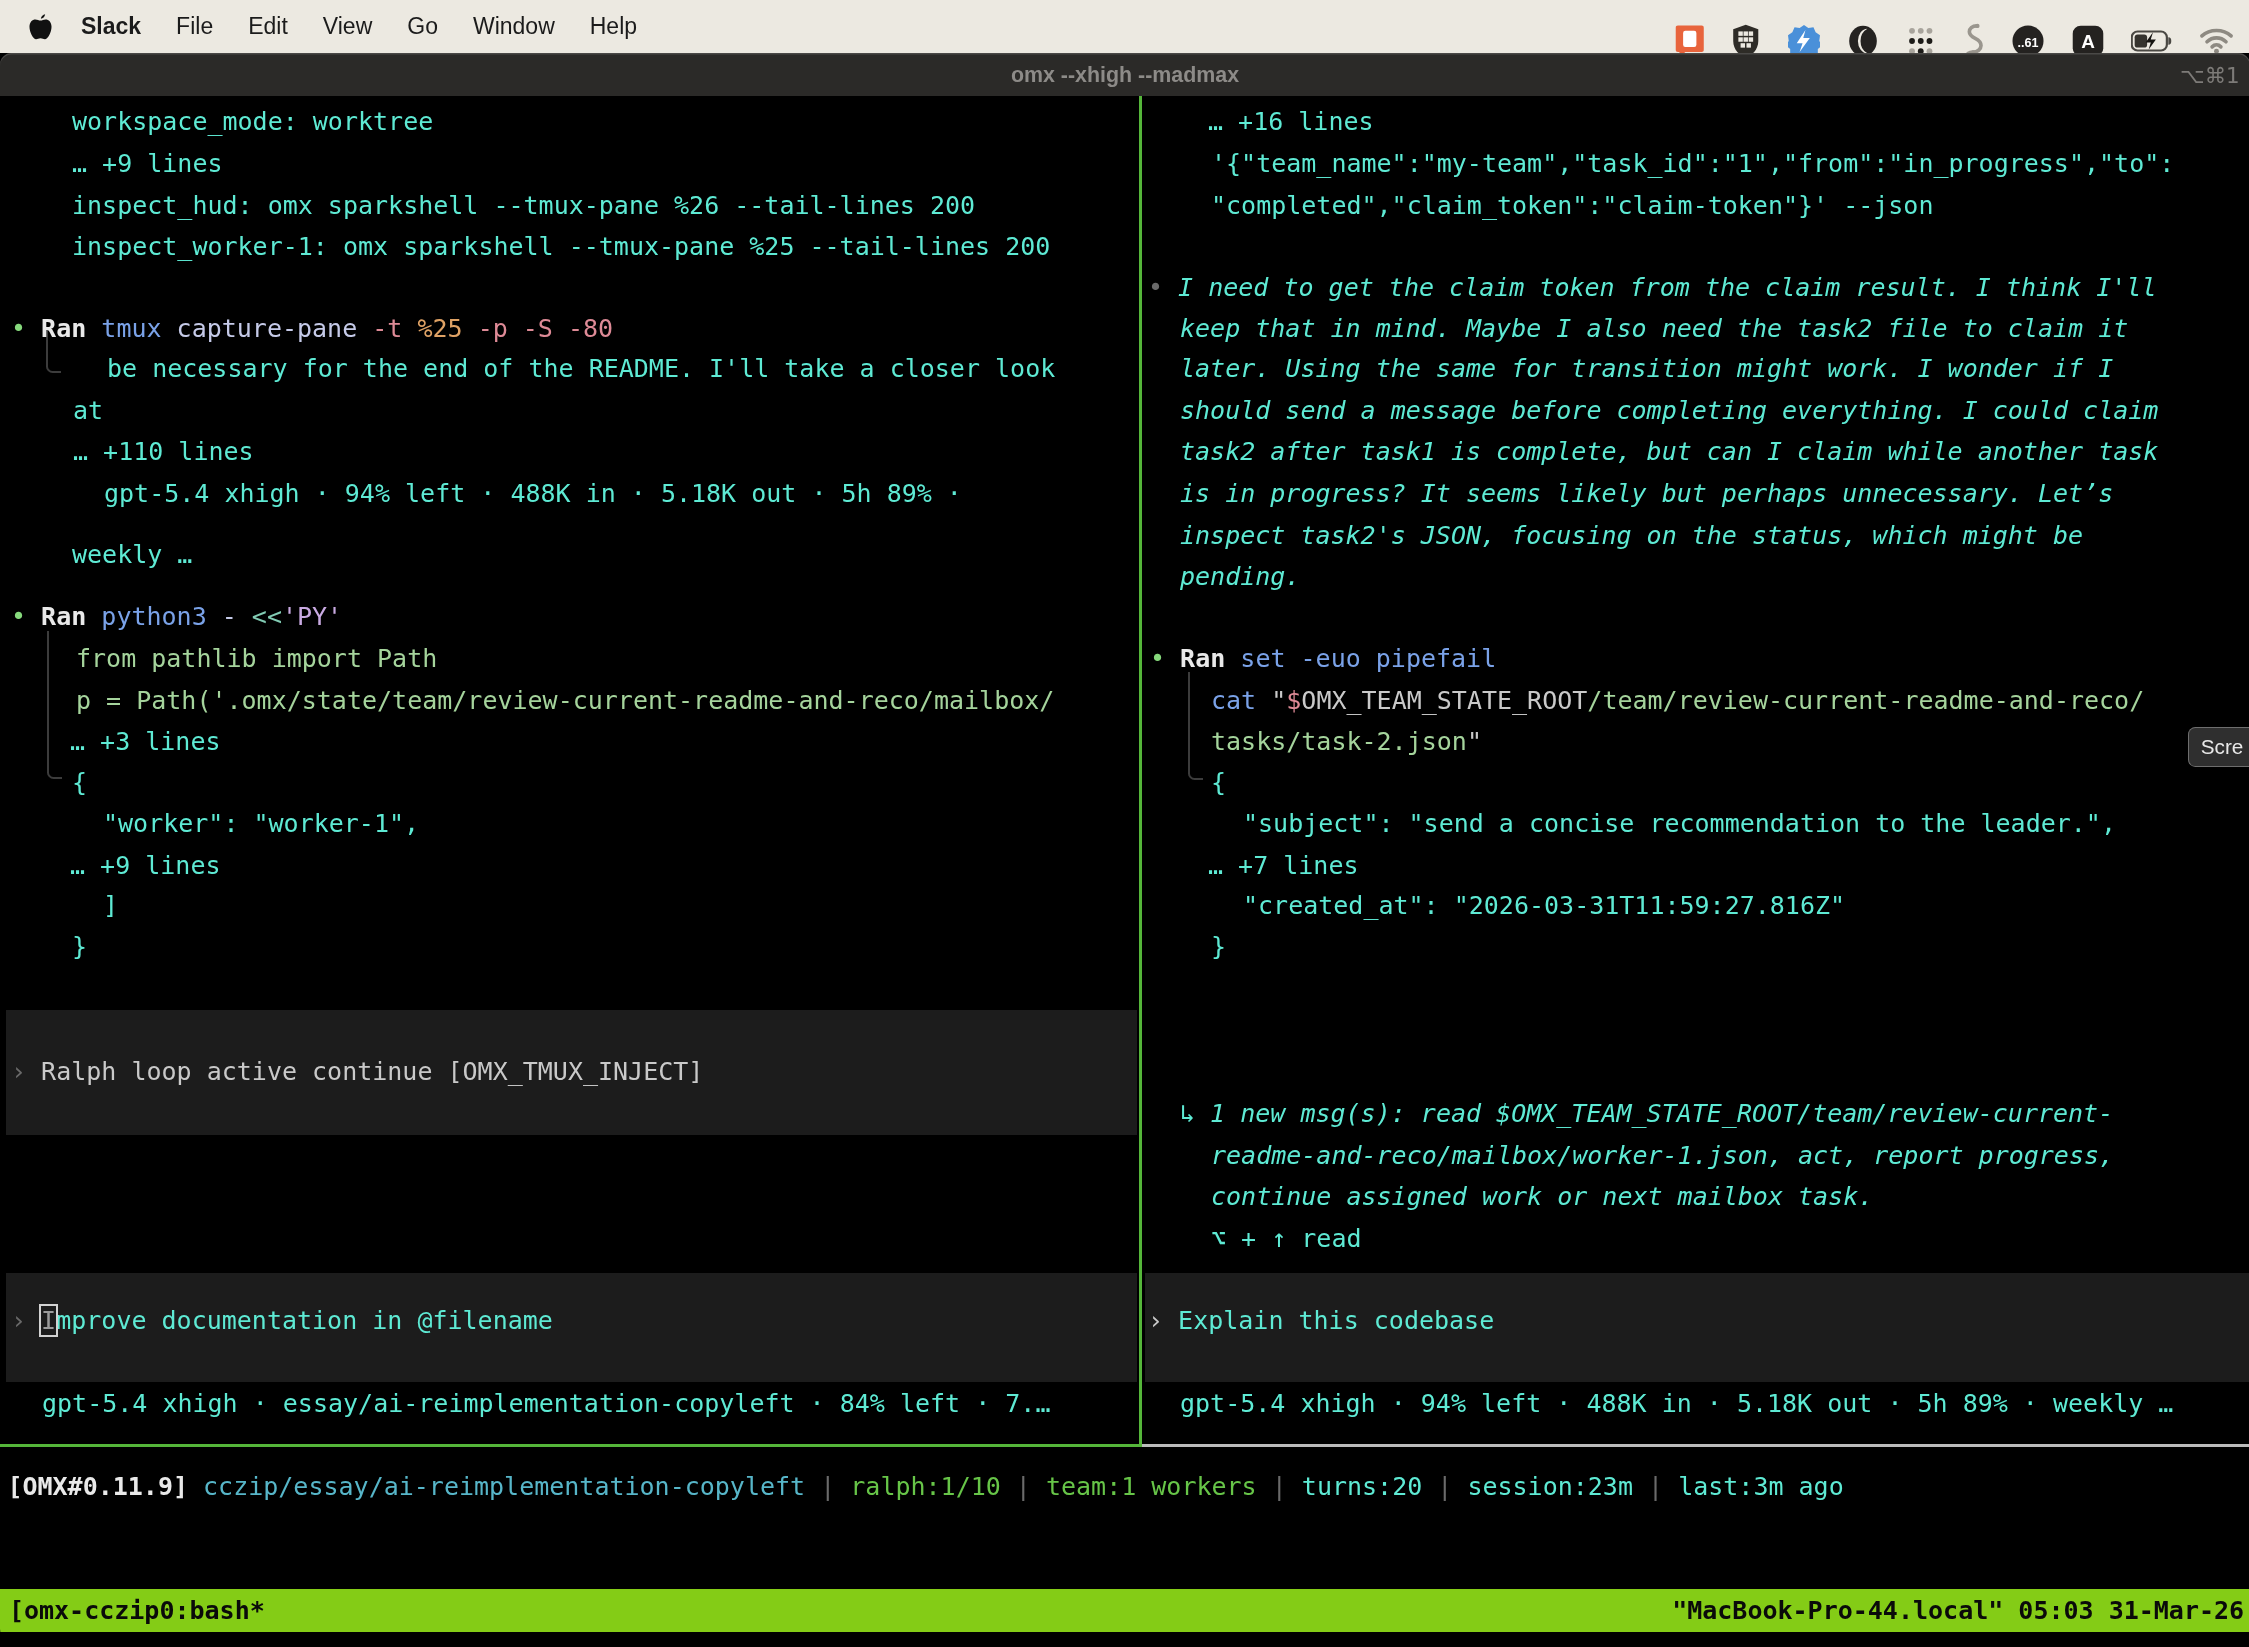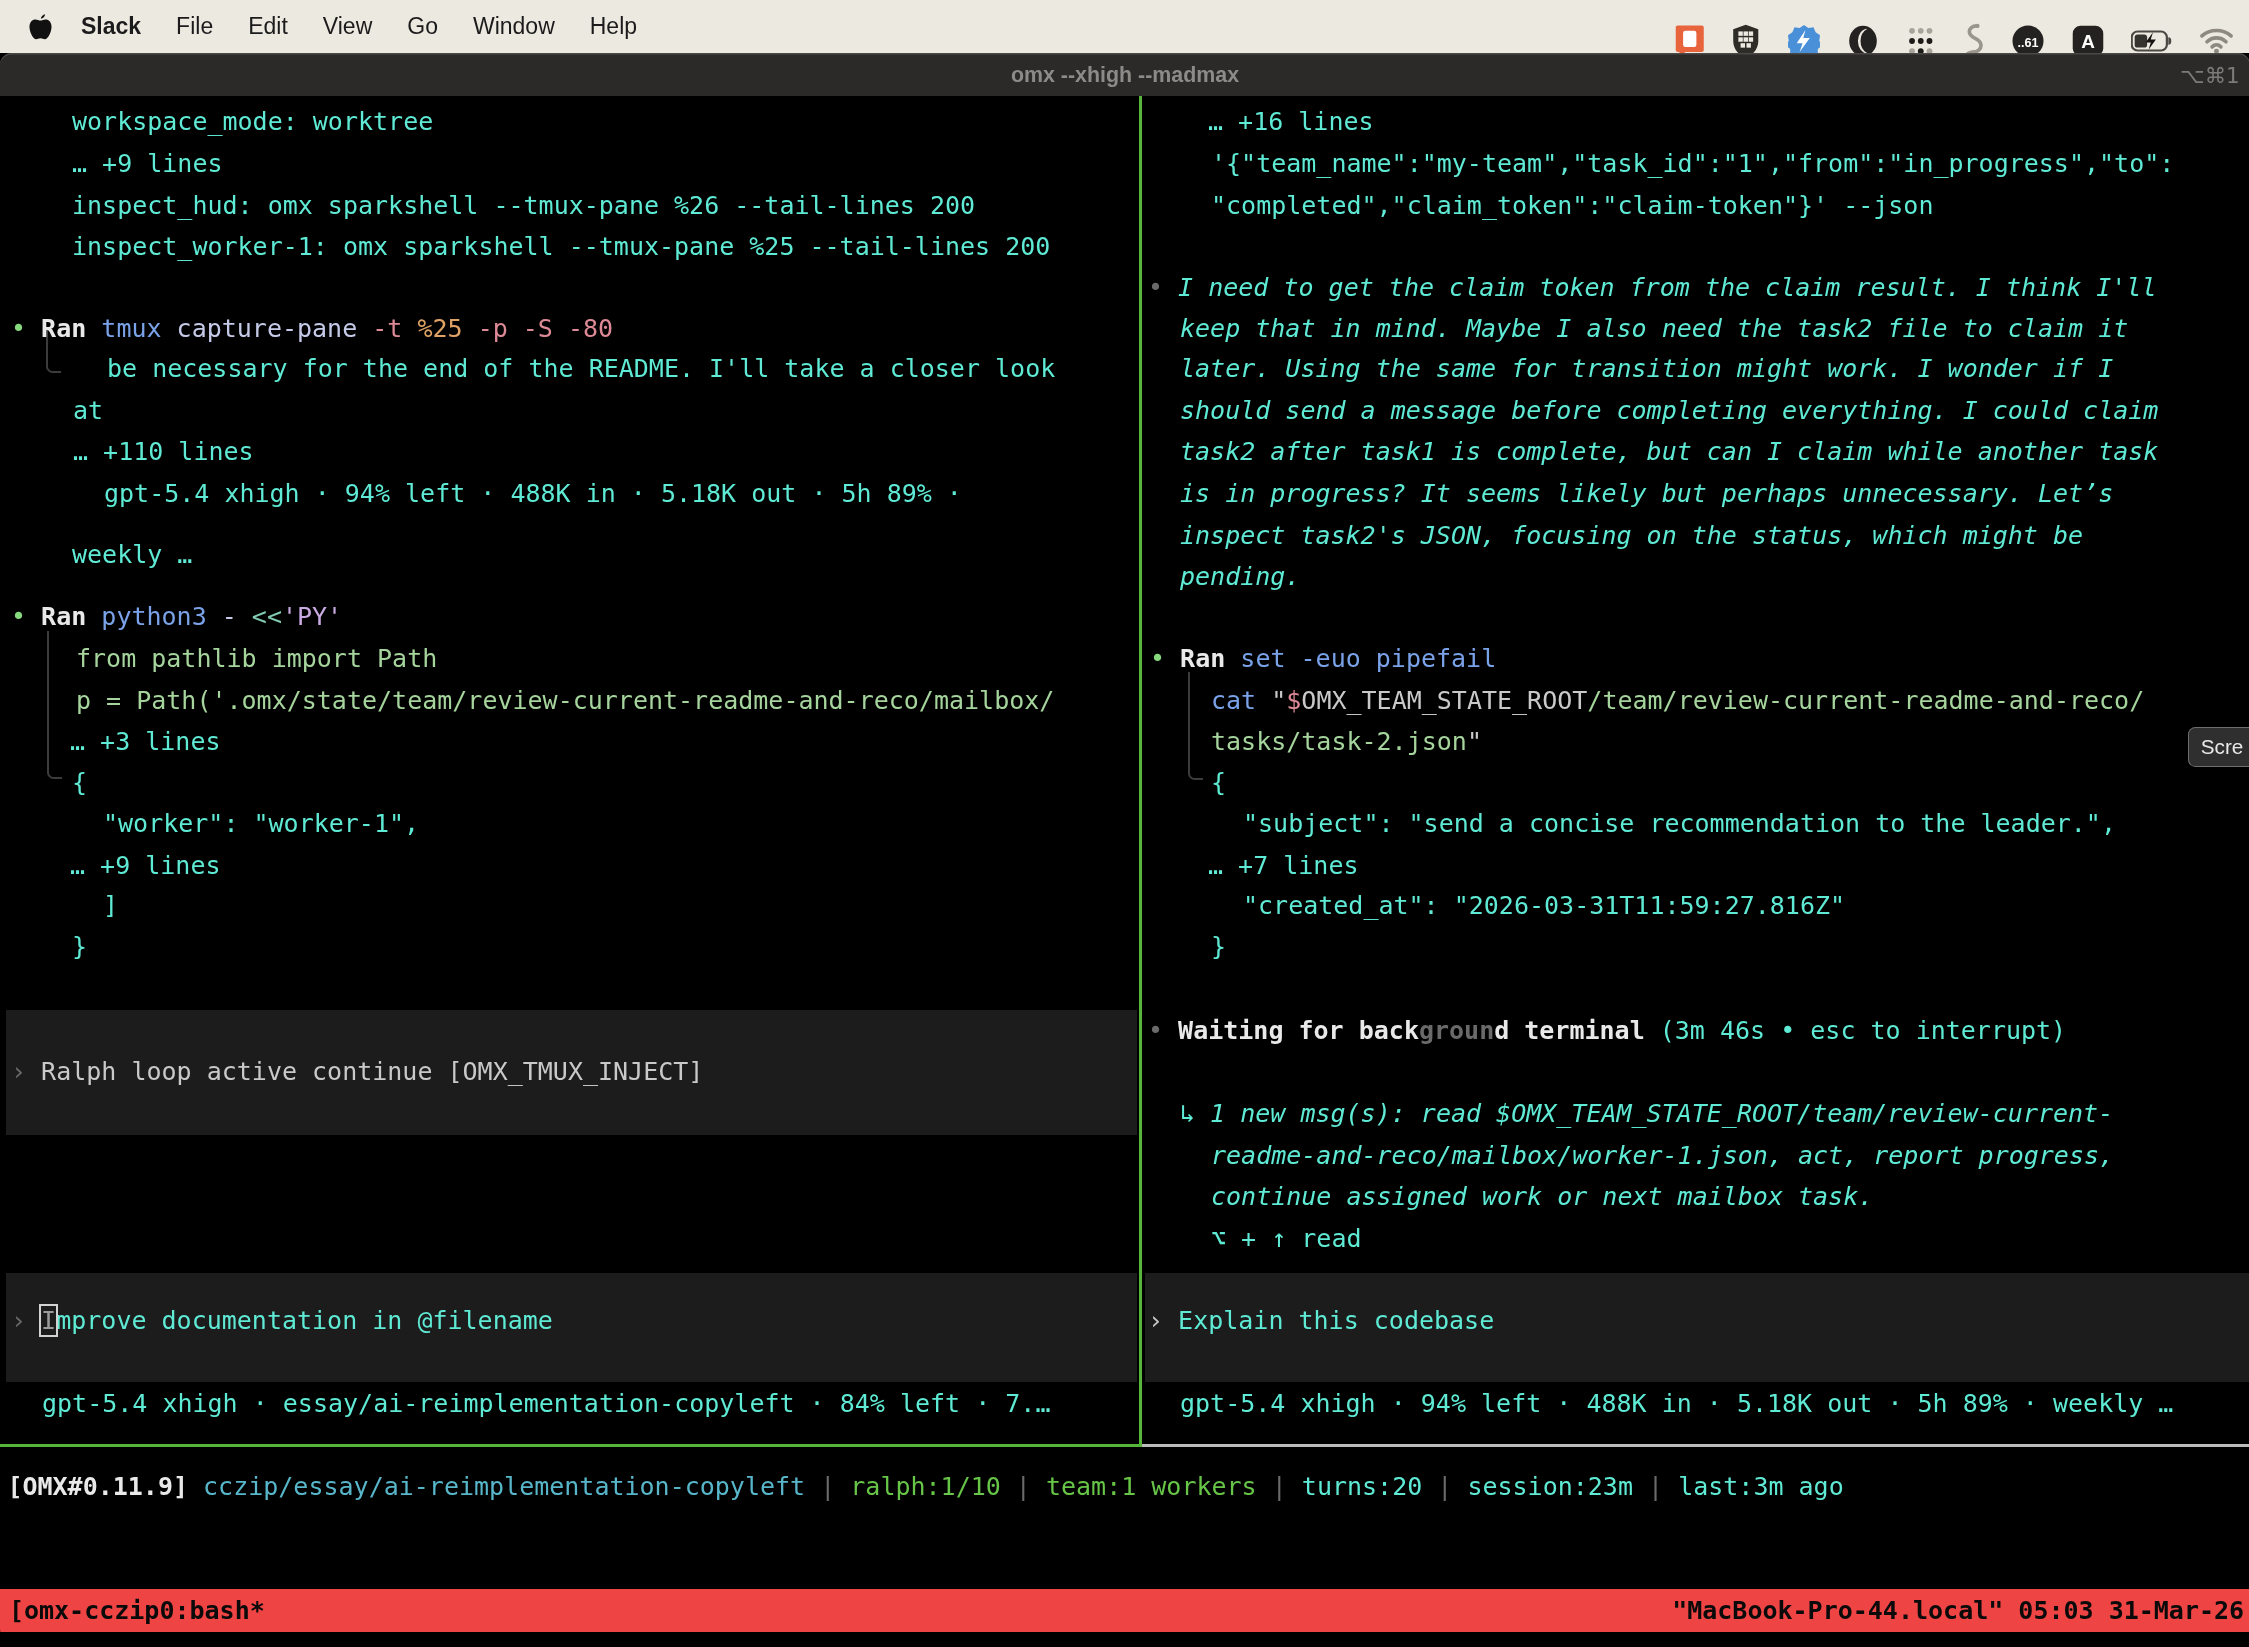--- a/index.html
+++ b/index.html
@@ -45,21 +45,21 @@
   .tl .b{font-weight:bold;} .tl .i{font-style:italic;}
   .tl .bl{color:#7aa2e8;} .tl .lv{color:#c5cae8;} .tl .pk{color:#de8a96;} .tl .or{color:#dfa265;}
   .tl .tl2{color:#82ccb4;} .tl .pu{color:#c9aae2;} .tl .cg{color:#a5d49c;}
   .tl .cy{color:#57b6c9;} .tl .lm{color:#67c548;} .tl .bg_{color:#86d97c;}
   .tl .cur{outline:2.2px solid #d2d2d2;outline-offset:-0.7px;color:#9b9b9b;}
   
   #tooltip{position:absolute;left:2188px;top:631px;width:81px;height:40px;background:#2f2f2f;
            border:1.5px solid #6e6e6e;border-right:none;border-radius:7.4px 0 0 7.4px;color:#e8e8e8;
            font-size:20.7px;display:flex;align-items:center;padding-left:11.8px;box-sizing:border-box;}
   
-  #tmuxbar{position:absolute;left:0;top:1589px;width:2250px;height:43px;background:#ef4444;
+  #tmuxbar{position:absolute;left:0;top:1589px;width:2250px;height:43px;background:#84cc16;
            color:#0a0a0a;font:600 25px/43px "DejaVu Sans Mono","DejaVu Sans",monospace;
            display:flex;justify-content:space-between;white-space:pre;}
   #tmux-left{padding-left:8.9px;} #tmux-right{padding-right:5.9px;}
 </style>
 </head>
 <body>
 
 <div id="screen">
 
   <div id="menubar">
@@ -222,21 +222,20 @@
       <div class="tl" style="left: 1180px; top: 419px;"><span class="g i">inspect task2's JSON, focusing on the status, which might be</span></div>
       <div class="tl" style="left: 1180px; top: 460px;"><span class="g i">pending.</span></div>
       <div class="tl" style="left: 1150px; top: 542px;"><span class="bg_">• </span><span class="w b">Ran </span><span class="bl">set -euo pipefail</span></div>
       <div class="tl" style="left: 1211px; top: 584px;"><span class="bl">cat </span><span class="fg">"</span><span class="pk">$</span><span class="fg">OMX_TEAM_STATE_ROOT</span><span class="cg">/team/review-current-readme-and-reco/</span></div>
       <div class="tl" style="left: 1211px; top: 625px;"><span class="cg">tasks/task-2.json</span><span class="fg">"</span></div>
       <div class="tl" style="left: 1211px; top: 666px;"><span class="g">{</span></div>
       <div class="tl" style="left: 1243px; top: 707px;"><span class="g">"subject": "send a concise recommendation to the leader.",</span></div>
       <div class="tl" style="left: 1208px; top: 749px;"><span class="g">… +7 lines</span></div>
       <div class="tl" style="left: 1243px; top: 789px;"><span class="g">"created_at": "2026-03-31T11:59:27.816Z"</span></div>
       <div class="tl" style="left: 1211px; top: 830px;"><span class="g">}</span></div>
-      <div class="tl" style="left: 1148px; top: 914px;"><span class="d">• </span><span class="w b">Waiting for back</span><span class="d b">groun</span><span class="w b">d terminal</span><span class="g"> (3m 46s • esc to interrupt)</span></div>
       <div class="tl" style="left: 1180px; top: 997px;"><span class="g">↳ </span><span class="g i">1 new msg(s): read $OMX_TEAM_STATE_ROOT/team/review-current-</span></div>
       <div class="tl" style="left: 1211px; top: 1039px;"><span class="g i">readme-and-reco/mailbox/worker-1.json, act, report progress,</span></div>
       <div class="tl" style="left: 1211px; top: 1080px;"><span class="g i">continue assigned work or next mailbox task.</span></div>
       <div class="tl" style="left: 1211px; top: 1122px;"><span class="g">⌥ + ↑ read</span></div>
       <div class="tl" style="left: 1148px; top: 1204px;"><span class="fg">› </span><span class="g">Explain this codebase</span></div>
       <div class="tl" style="left: 1180px; top: 1287px;"><span class="g">gpt-5.4 xhigh · 94% left · 488K in · 5.18K out · 5h 89% · weekly …</span></div>
       <div class="tl" style="left: 7.4px; top: 1370px;"><span class="w b">[OMX#0.11.9] </span><span class="cy">cczip/essay/ai-reimplementation-copyleft</span><span class="d"> | </span><span class="lm">ralph:1/10</span><span class="d"> | </span><span class="lm">team:1 workers</span><span class="d"> | </span><span class="g">turns:20</span><span class="d"> | </span><span class="g">session:23m</span><span class="d"> | </span><span class="g">last:3m ago</span></div>
     </div>
 
   <div id="tmuxbar">

